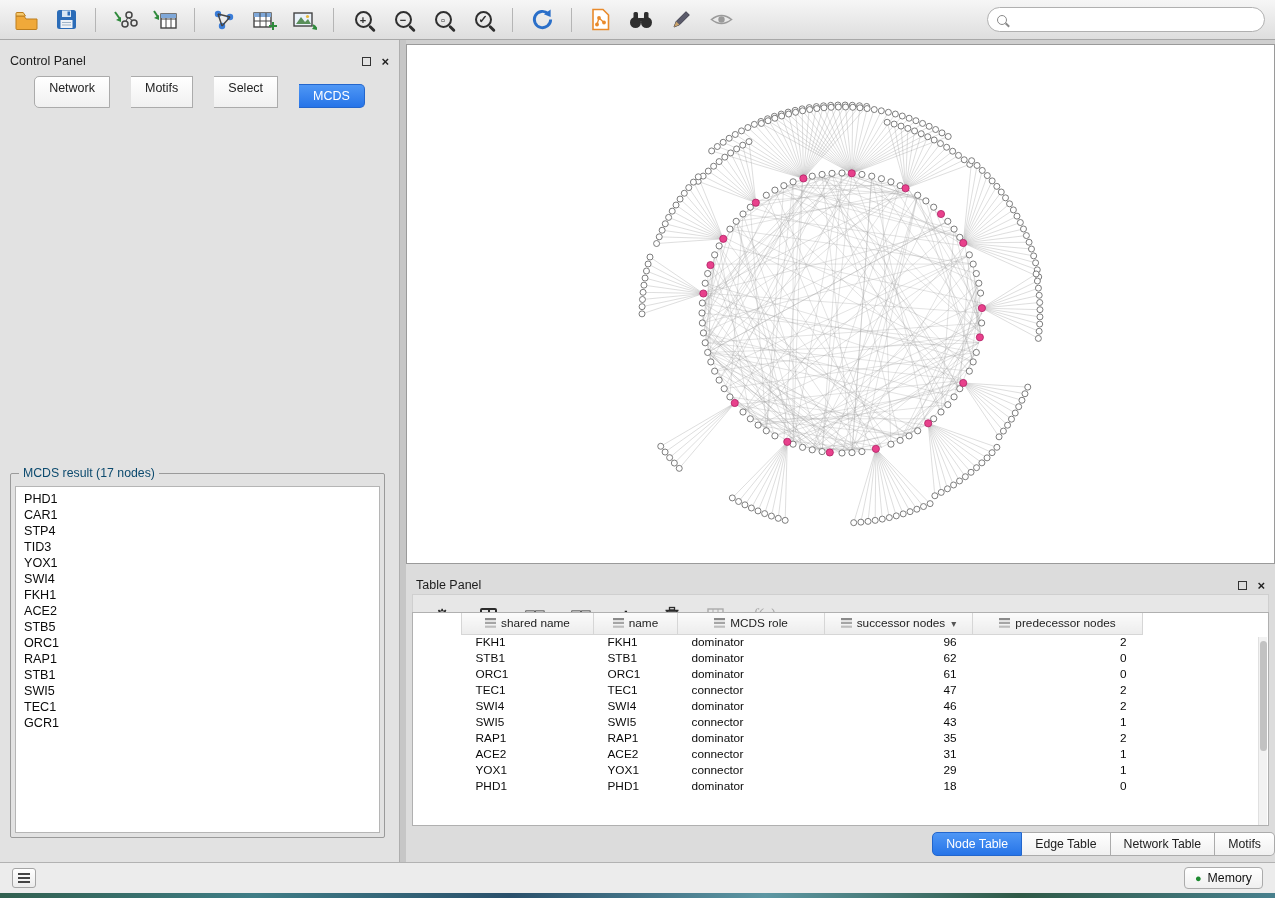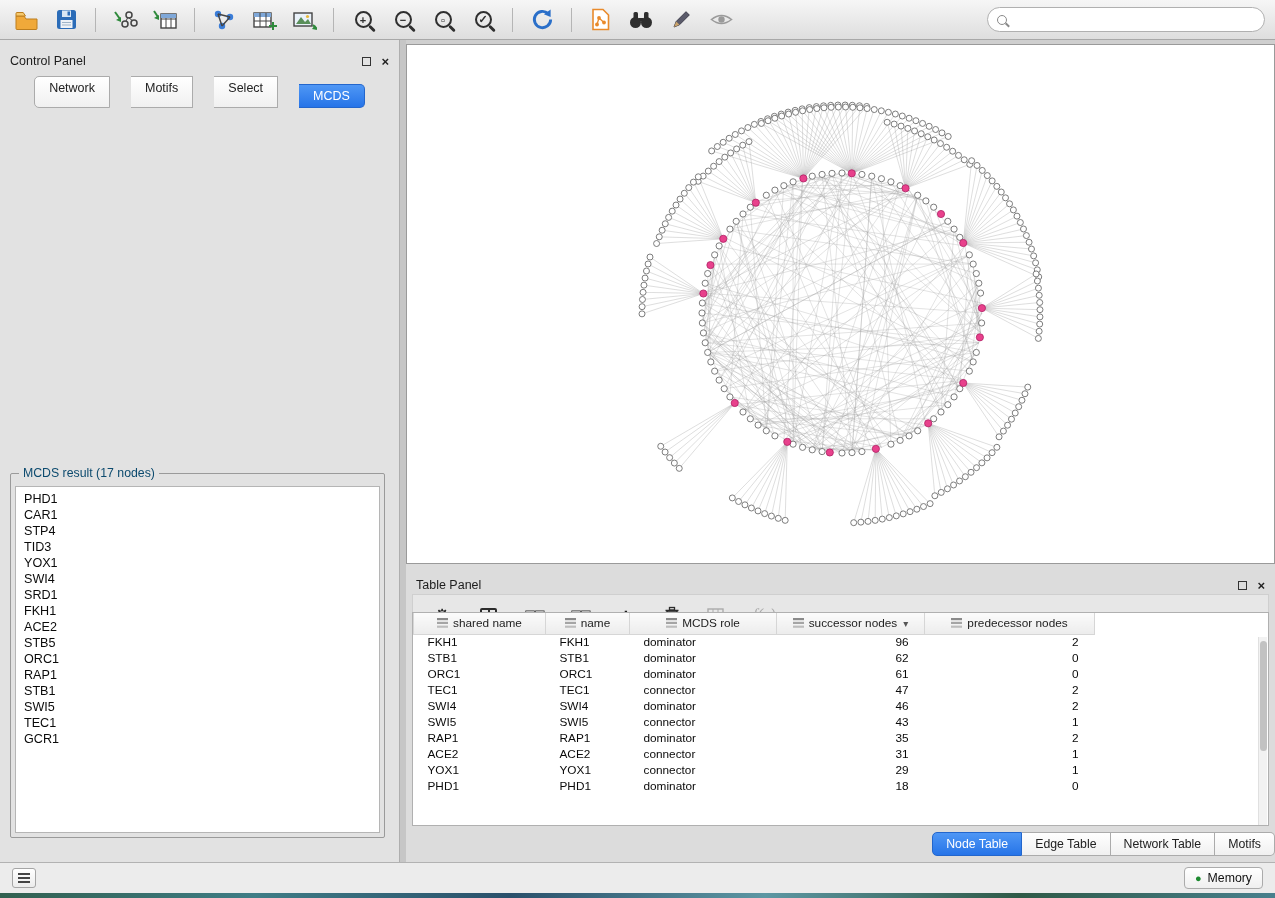--- a/index.html
+++ b/index.html
@@ -83,21 +83,21 @@
   .tp-icon { display:flex; align-items:center; justify-content:center; min-width:22px; height:24px;
     font-size:17px; color:#2c2c2c; }
   .tp-icon.small-pair { font-size:13px; letter-spacing:-2px; }
   .tp-icon.disabled { color:#aaa; }
   .fx { font-family:"Liberation Serif",serif; font-style:italic; font-size:16px; color:#9a9a9a; }
   .col-split { width:17px; height:15px; border:2px solid #2c2c2c; border-radius:2px; position:relative; }
   .col-split::after { content:""; position:absolute; left:6px; top:0; width:2px; height:11px; background:#2c2c2c; }
   .plus-ic { font-size:21px; font-weight:bold; color:#1e1e1e; line-height:1; }
 
   .tp-tablewrap { position:absolute; left:6px; right:6px; top:48px; height:214px; background:#fff;
-    border:1px solid #b0b0b0; overflow:hidden; }
+    border:1px solid #b0b0b0; overflow:hidden;padding-left:48px; }
   table.node-table { border-collapse:collapse; table-layout:fixed; width:681px; font-size:11.8px; }
   .node-table th { height:21px; background:linear-gradient(#fbfbfb,#ececec); border:1px solid #d6d6d6; border-top:none;
     font-weight:normal; color:#222; text-align:center; position:relative; padding:0 4px; white-space:nowrap; }
   .node-table th .hdr-grip { display:inline-block; vertical-align:-1px; margin-right:5px; }
   .node-table td { height:16px; padding:0 6px 0 14px; color:#0a0a0a; white-space:nowrap; overflow:hidden; }
   .node-table td.num { text-align:right; padding-right:16px; }
   .sort-chev { color:#555; font-size:10px; margin-left:6px; }
   .tp-scrollbar { position:absolute; right:1px; top:24px; width:9px; height:188px; background:#f2f2f2; border-left:1px solid #e0e0e0; }
   .tp-scrollbar .thumb { position:absolute; top:4px; left:1px; width:7px; height:110px; background:#c2c2c2; border-radius:4px; }
 
@@ -279,21 +279,20 @@
 
   <fieldset class="mcds-fieldset">
     <legend>MCDS result (17 nodes)</legend>
     <div class="mcds-list">
         <div class="mcds-item">PHD1</div>
         <div class="mcds-item">CAR1</div>
         <div class="mcds-item">STP4</div>
         <div class="mcds-item">TID3</div>
         <div class="mcds-item">YOX1</div>
         <div class="mcds-item">SWI4</div>
-        <div class="mcds-item">SRD1</div>
         <div class="mcds-item">FKH1</div>
         <div class="mcds-item">ACE2</div>
         <div class="mcds-item">STB5</div>
         <div class="mcds-item">ORC1</div>
         <div class="mcds-item">RAP1</div>
         <div class="mcds-item">STB1</div>
         <div class="mcds-item">SWI5</div>
         <div class="mcds-item">TEC1</div>
         <div class="mcds-item">GCR1</div>
       </div>

